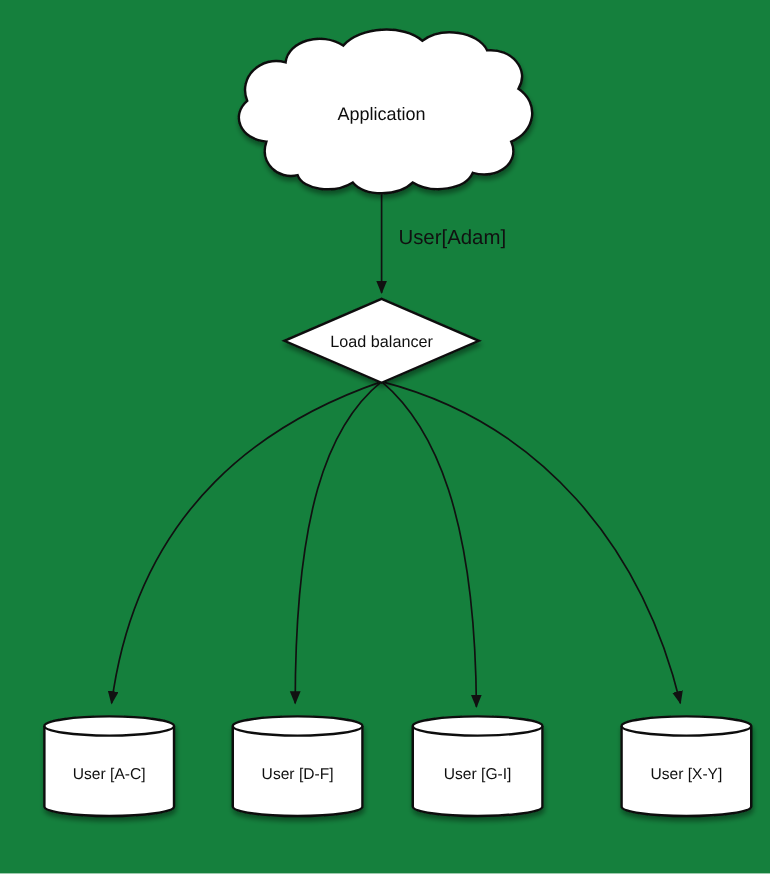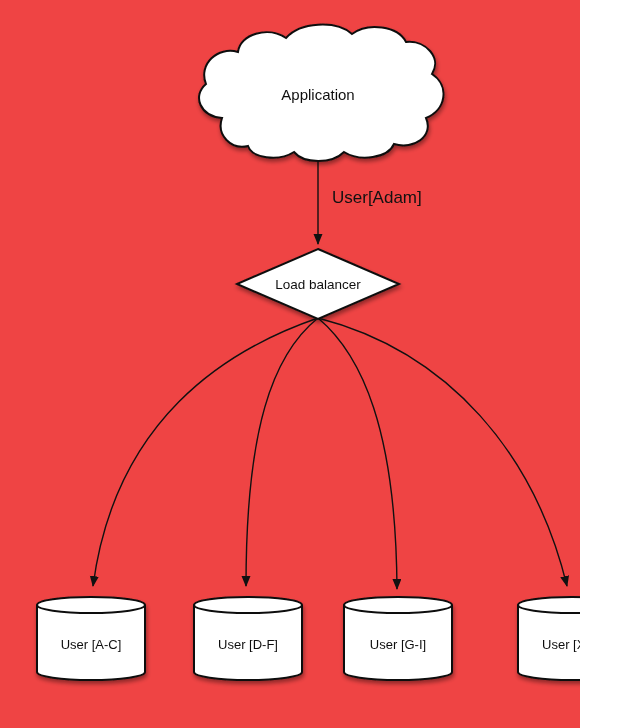--- a/index.html
+++ b/index.html
@@ -3,23 +3,23 @@
 <meta charset="utf-8">
 <style>
   html, body {
     margin: 0;
     padding: 0;
     background: #ffffff;
     font-family: "Liberation Sans", sans-serif;
   }
   .canvas {
     position: relative;
-    width: 580px;
+    width: 642px;
     height: 728px;
-    background: #ef4444;
+    background: #15803d;
     overflow: hidden;
   }
   svg { display: block; }
   text {
     fill: #111111;
     font-family: "Liberation Sans", sans-serif;
   }
   .node-label   { font-size: 15px; }
   .edge-label   { font-size: 17px; }
   .lb-label     { font-size: 13.5px; }

